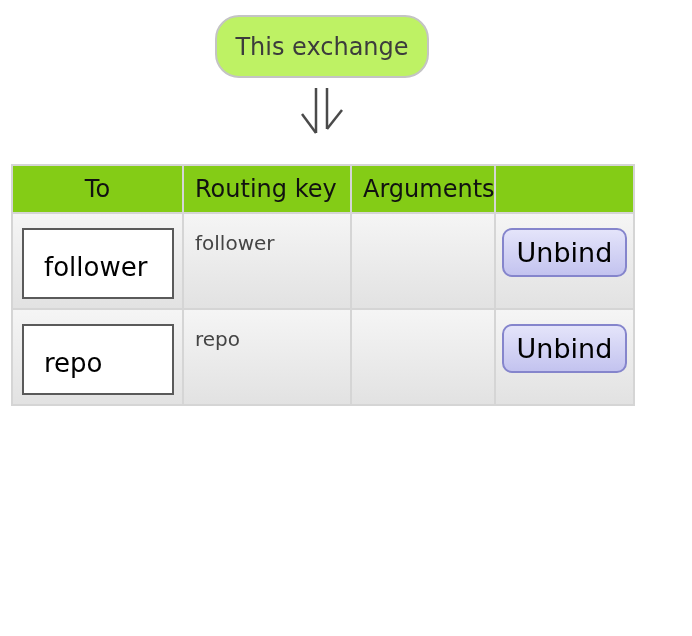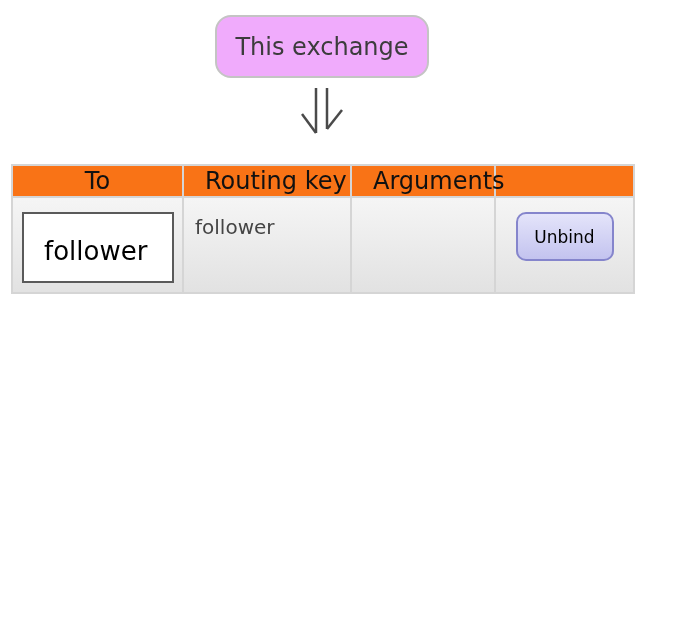--- a/index.html
+++ b/index.html
@@ -17,22 +17,22 @@
     width: 622px;
     margin-left: 11px;
   }
   
   .exchange-node {
     box-sizing: border-box;
     width: 214px;
     height: 63px;
     margin: 15px auto 0 auto;
     border: 2px solid #c4c4c4;
-    border-radius: 16px;
-    background: #f0abfc;
+    border-radius: 24px;
+    background: #bef264;
     display: flex;
     align-items: center;
     justify-content: center;
     font-size: 24px;
     color: #3c3c3c;
   }
   
   .arrow-wrap {
     text-align: center;
     margin-top: 10px;
@@ -48,29 +48,29 @@
   }
   col.c-to        { width: 171px; }
   col.c-routing   { width: 168px; }
   col.c-arguments { width: 144px; }
   col.c-actions   { width: 139px; }
   th, td {
     border: 2px solid #d5d5d5;
     box-sizing: border-box;
   }
   th {
-    height: 32px;
+    height: 48px;
     font-weight: normal;
     font-size: 24px;
     color: #111111;
-    background: #f97316;
+    background: #84cc16;
     vertical-align: middle;
   }
   th.th-center { text-align: center; }
-  th.th-left   { text-align: left; padding-left: 21px; }
+  th.th-left   { text-align: left; padding-left: 11px; }
   td { height: 96px; vertical-align: top; }
   tr.shaded td { background: linear-gradient(180deg, #f5f5f5 0%, #e2e2e2 100%); }
   tr.plain td  { background: linear-gradient(180deg, #fefefe 0%, #f5f5f5 100%); }
   td.to-cell { padding: 0; }
   .queue-box {
     box-sizing: border-box;
     margin: 14px 8px 0 9px;
     height: 71px;
     border: 2px solid #5a5a5a;
     background: #ffffff;
@@ -94,21 +94,21 @@
   }
   button.unbind {
     box-sizing: border-box;
     height: 49px;
     min-width: 98px;
     padding: 0 13px;
     border: 2px solid #8585cc;
     border-radius: 10px;
     background: linear-gradient(180deg, #e4e4fa 0%, #c3c3ef 100%);
     font-family: inherit;
-    font-size: 17px;
+    font-size: 27px;
     color: #000000;
     cursor: pointer;
   }
 </style>
 </head>
 <body>
 
 <div class="stage">
 
   <div class="exchange-node">
@@ -145,16 +145,28 @@
           <div class="queue-box">
             <span>follower</span>
           </div>
         </td>
         <td class="rk-cell">follower</td>
         <td class="arg-cell"></td>
         <td class="action-cell">
           <button class="unbind">Unbind</button>
         </td>
       </tr>
+      <tr class="shaded">
+        <td class="to-cell">
+          <div class="queue-box">
+            <span>repo</span>
+          </div>
+        </td>
+        <td class="rk-cell">repo</td>
+        <td class="arg-cell"></td>
+        <td class="action-cell">
+          <button class="unbind">Unbind</button>
+        </td>
+      </tr>
     </tbody>
   </table>
 
 </div>
 
 </body></html>

